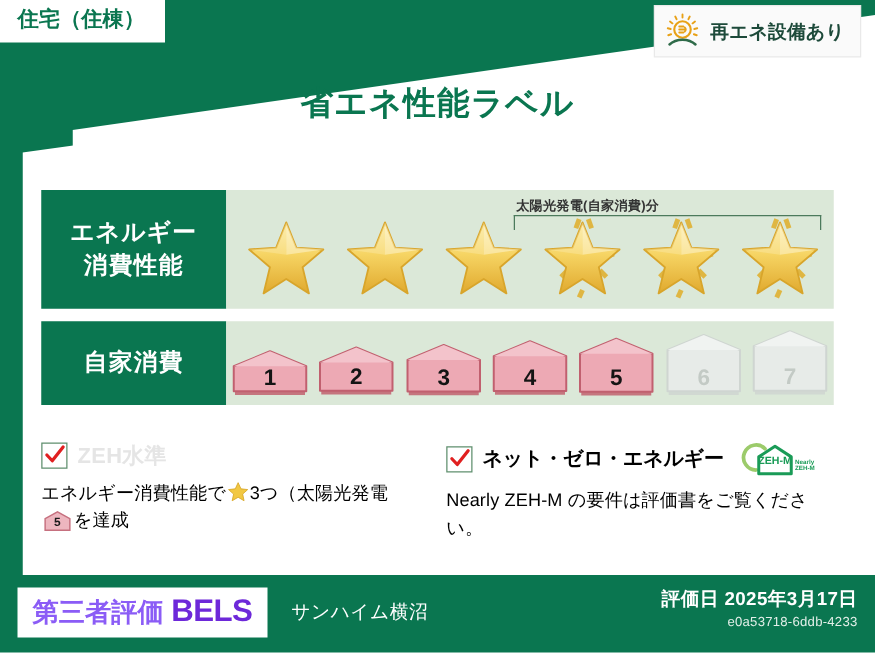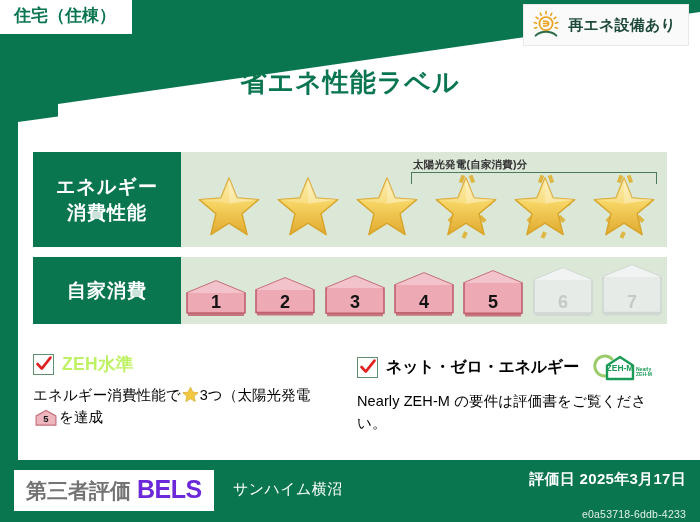--- a/index.html
+++ b/index.html
@@ -87,38 +87,38 @@
   
   .criteria{position:absolute;left:33px;top:352px;width:634px;display:flex;z-index:15;}
   .crit{flex:1;padding-right:14px;}
   .crit:last-child{padding-right:0;}
   .crit-head{display:flex;align-items:center;gap:8px;margin-bottom:8px;}
   .checkbox{
     width:19px;height:19px;flex:0 0 19px;border:1.6px solid #5f8f6e;background:#fff;
     position:relative;
   }
   .checkbox svg{position:absolute;left:1px;top:0px;width:18px;height:18px;}
-  .crit-title{font-size:17.5px;font-weight:bold;color:#bef264;letter-spacing:.3px;}
+  .crit-title{font-size:17.5px;font-weight:bold;color:#e5e5e5;letter-spacing:.3px;}
   .crit-title-sm{font-size:16px;font-weight:bold;color:#000000;letter-spacing:-.2px;}
   .zehm-logo{width:62px;height:30px;flex:0 0 62px;margin-left:4px;}
   .crit-body{font-size:14.5px;color:#000000;line-height:1.55;letter-spacing:.1px;}
   .inline-star{display:inline-block;vertical-align:-3px;width:17px;height:17px;margin:0 1px;}
   .inline-house{display:inline-block;vertical-align:-4px;width:22px;height:17px;margin:0 2px;}
 
   
   .footer{position:absolute;left:0;right:0;bottom:0;height:62px;z-index:20;}
   .bels-box{
     position:absolute;left:14px;top:10px;background:#ffffff;
     padding:5px 12px 6px 12px;display:flex;align-items:baseline;gap:6px;
   }
-  .bels-eval{font-size:21px;font-weight:bold;color:#737373;letter-spacing:0px;}
+  .bels-eval{font-size:21px;font-weight:bold;color:#8b5cf6;letter-spacing:0px;}
   .bels-mark{font-size:25px;font-weight:bold;color:#6d28d9;letter-spacing:-.5px;}
   .bldg-name{position:absolute;left:233px;top:20px;color:#ffffff;font-size:15px;letter-spacing:.4px;}
   .eval-date{position:absolute;right:14px;top:10px;color:#ffffff;font-size:15px;font-weight:bold;letter-spacing:.3px;}
-  .eval-id{position:absolute;right:14px;top:48px;color:#e3efe9;font-size:10.5px;letter-spacing:.2px;}
+  .eval-id{position:absolute;right:14px;top:32px;color:#e3efe9;font-size:10.5px;letter-spacing:.2px;}
 </style>
 </head>
 <body>
 
 <div id="label-root">
 
   <div class="white-panel"></div>
   <div class="white-panel-2"></div>
 
   <div class="top-tag">住宅（住棟）</div>

